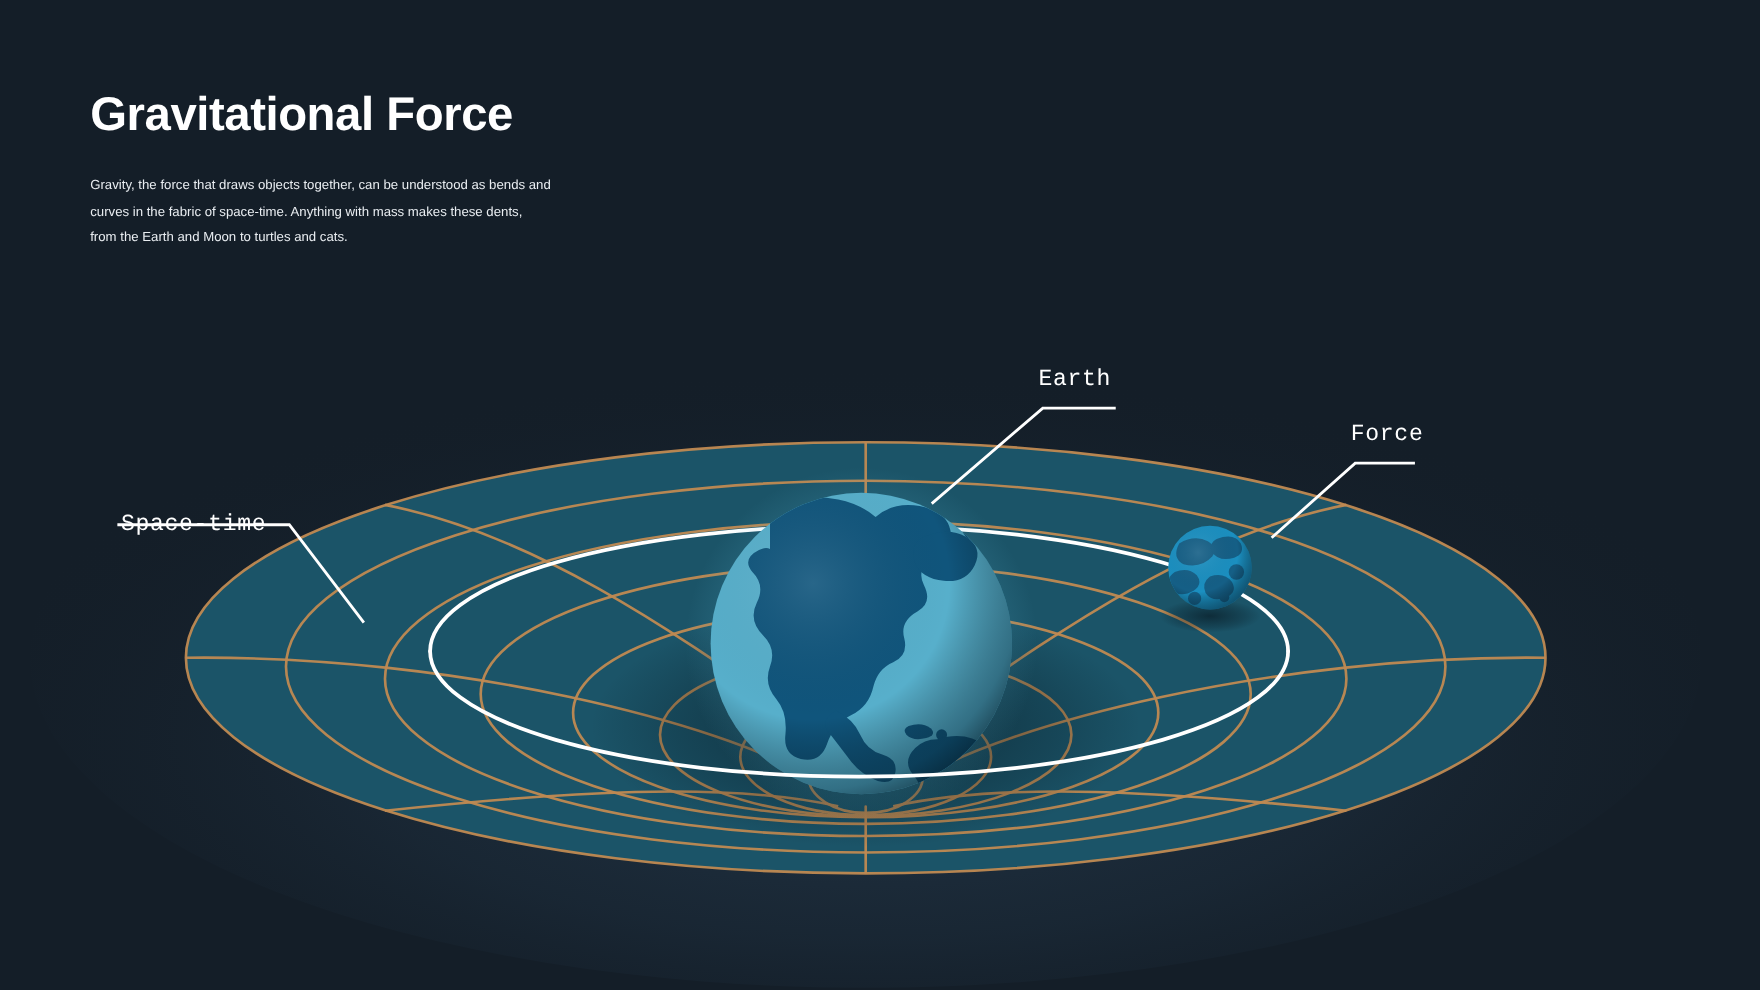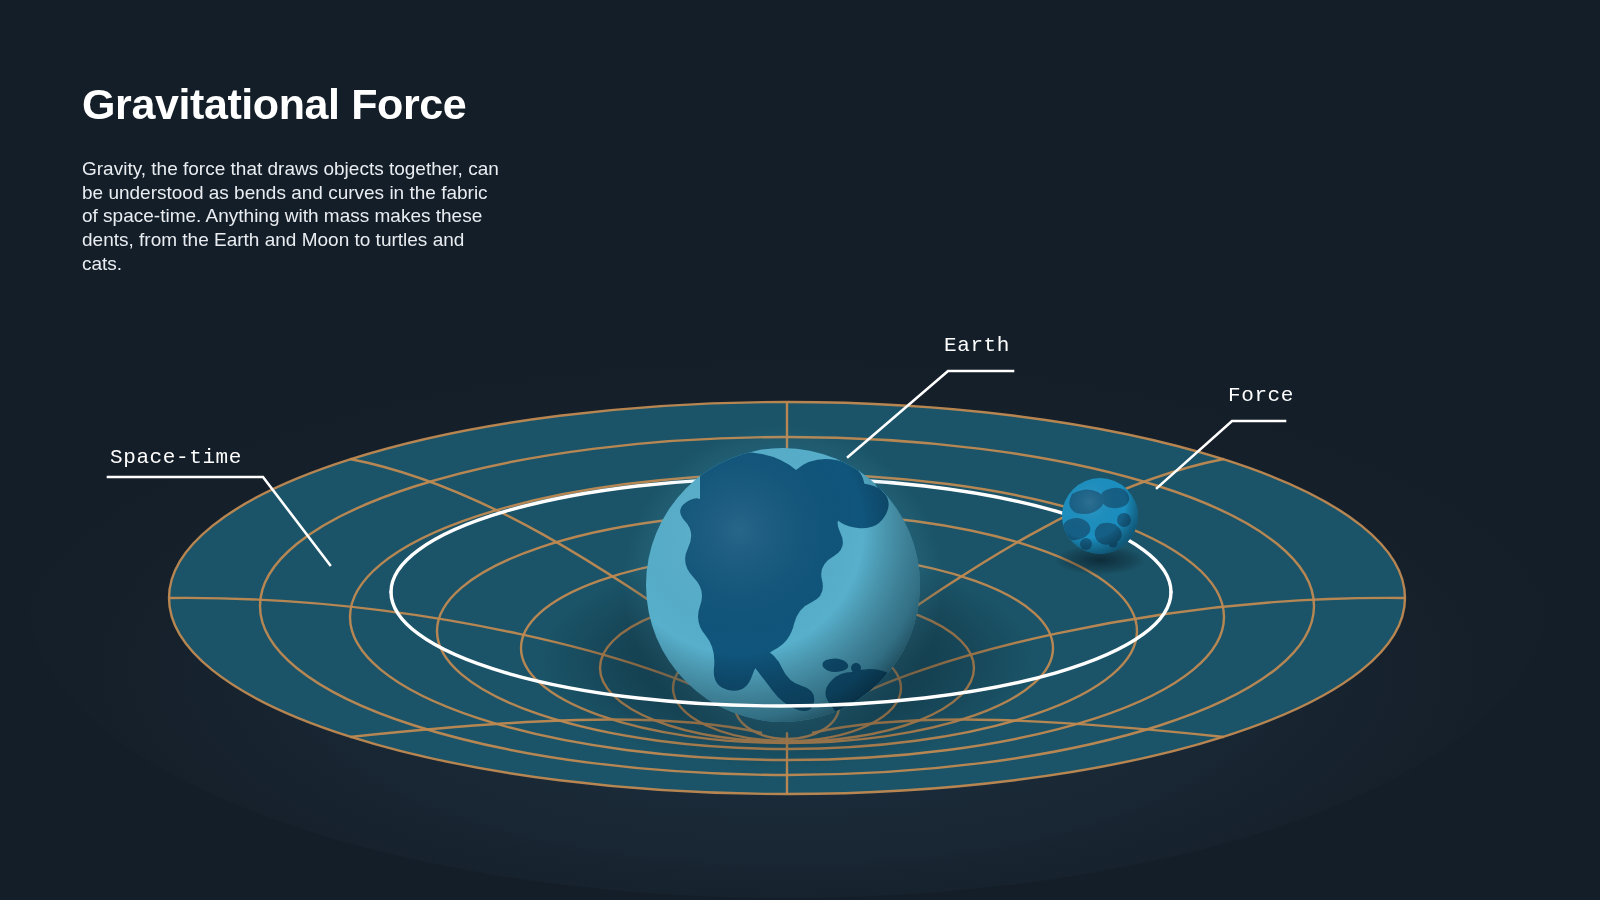--- a/index.html
+++ b/index.html
@@ -6,21 +6,21 @@
   body{width:1600px;height:900px;overflow:hidden;
        font-family:"Liberation Sans",sans-serif;}
   #stage{position:relative;width:1600px;height:900px;background:#0c4a6e;margin-top:20px;}
 
   #scene{position:absolute;inset:0;}
 
   .text-block{position:absolute;left:82px;top:62px;width:420px;}
   #page-title{font-family:"Liberation Sans",sans-serif;font-weight:bold;
               font-size:43px;line-height:1.05;color:#ffffff;letter-spacing:-0.4px;
               margin:0 0 30px 0;}
-  #page-body{font-size:19px;line-height:23.6px;color:#e9edf1;margin:0;
+  #page-body{font-size:12px;line-height:23.6px;color:#e9edf1;margin:0;
              font-family:"Liberation Sans",sans-serif;}
 
   .callout{position:absolute;color:#ffffff;
            font-family:"Liberation Mono",monospace;
            font-size:21px;letter-spacing:0.6px;white-space:nowrap;}
 </style>
 </head>
 <body>
 
 <div id="stage">
@@ -154,17 +154,17 @@
       <path d="M1013,351 H948 L848,437"></path>
       <path d="M1285,401 H1232 L1157,468"></path>
     </g>
   </svg>
 
   <div class="text-block">
     <h1 id="page-title">Gravitational Force</h1>
     <p id="page-body">Gravity, the force that draws objects together, can be understood as bends and curves in the fabric of space-time. Anything with mass makes these dents, from the Earth and Moon to turtles and cats.</p>
   </div>
 
-  <div class="callout" style="left:110px;top:426px;">Space-time</div>
+  <div class="callout" style="left:110px;top:446px;">Space-time</div>
   <div class="callout" style="left:944px;top:314px;">Earth</div>
   <div class="callout" style="left:1228px;top:364px;">Force</div>
 
 </div>
 
 </body></html>

